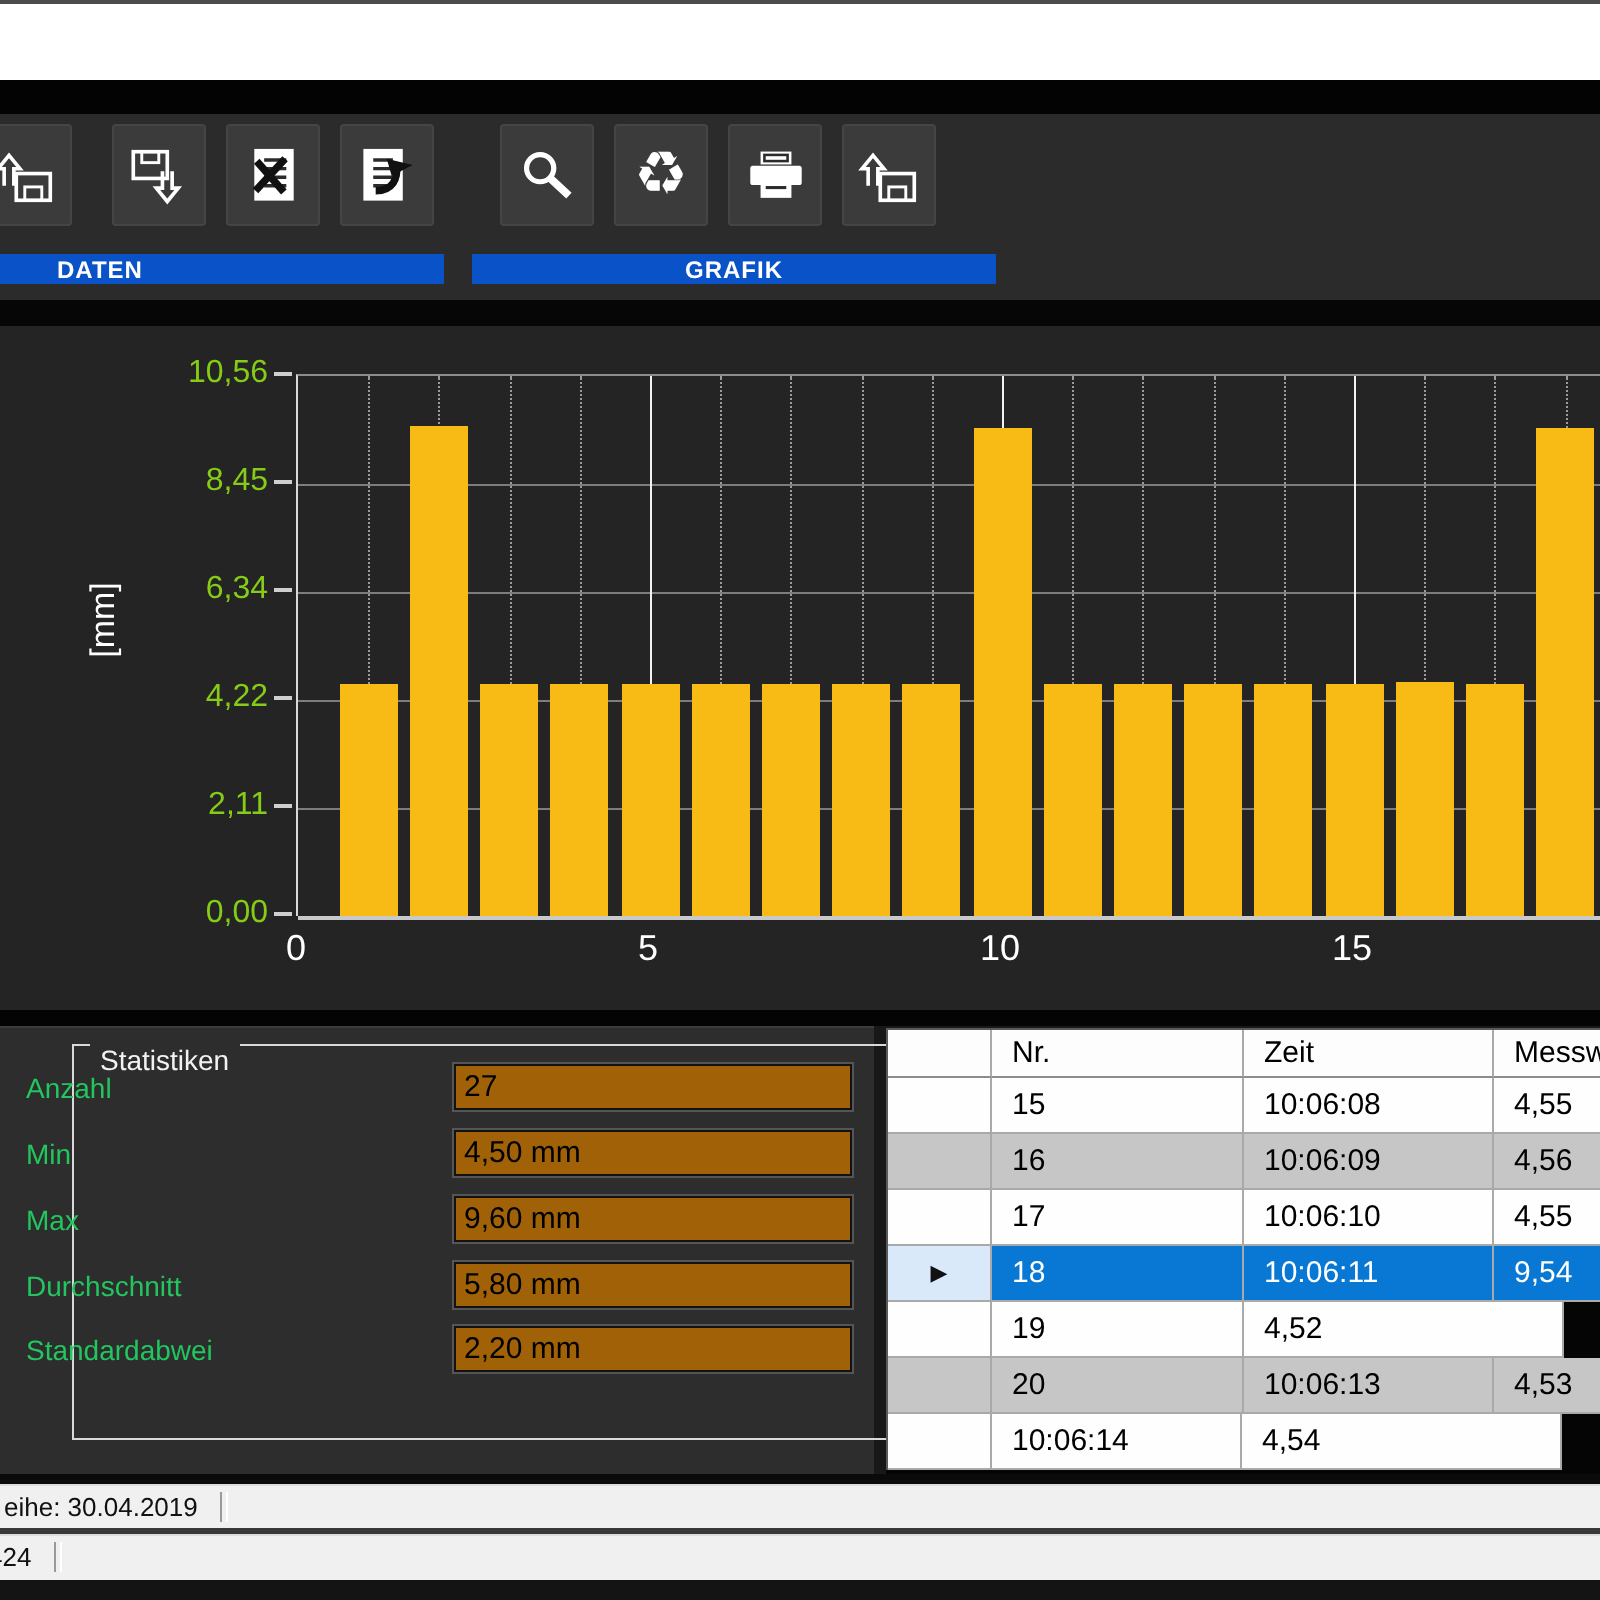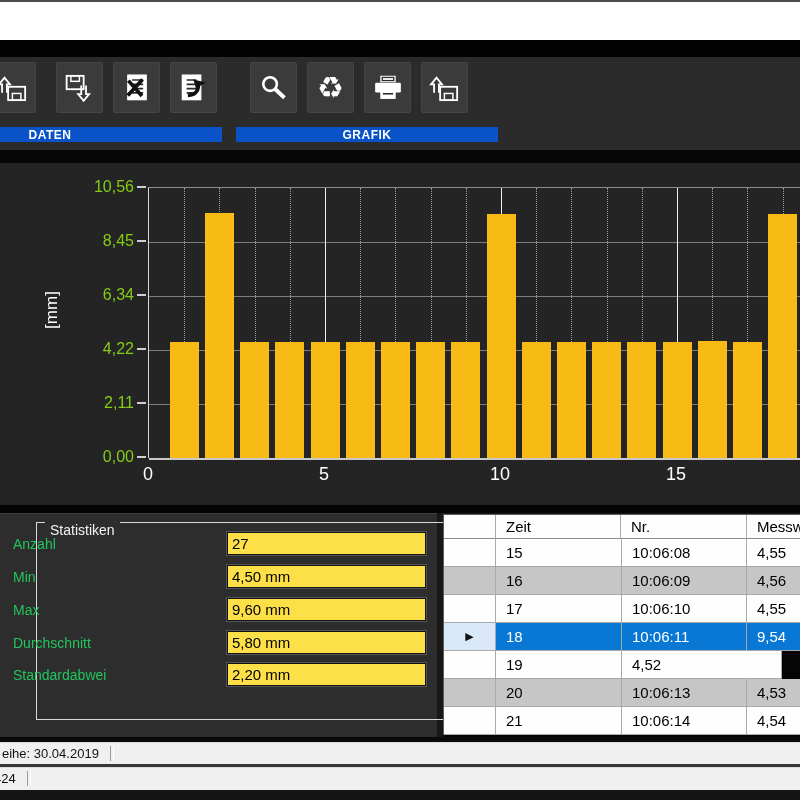--- a/index.html
+++ b/index.html
@@ -49,21 +49,21 @@
   
   .stats-panel{left:0;top:513px;width:437px;height:224px;background:#2d2d2d;
     border-top:1px solid #3c3c3c;box-sizing:border-box;}
   .groupbox{position:absolute;left:4px;top:8px;width:425px;height:198px;
     border:1px solid #d9d9d9;box-sizing:border-box;margin-left:32px;}
   .groupbox-title{position:absolute;left:8px;top:-1px;background:#2d2d2d;
     padding:0 5px;color:#f2f2f2;font-size:14px;line-height:16px;}
   .stat-label{position:absolute;left:13px;color:#22c55e;font-size:14px;height:22px;
     line-height:22px;}
   .stat-input{position:absolute;left:227px;width:189px;height:21px;
-    background:#fde047;color:#000;border:1px solid #121212;outline:1px solid #555;
+    background:#a16207;color:#000;border:1px solid #121212;outline:1px solid #555;
     font-family:"Liberation Sans",sans-serif;font-size:15px;padding:0 4px;}
 
   
   .table-wrap{left:443px;top:514px;width:357px;height:223px;overflow:hidden;
     background:#050505;}
   .grid{position:absolute;left:0;top:0;width:470px;border-top:1px solid #5a5a5a;
     border-left:1px solid #5a5a5a;}
   .grid-row{display:flex;}
   .cell{box-sizing:border-box;border-right:1px solid #a9a9a9;
     border-bottom:1px solid #a9a9a9;font-size:15px;color:#000;
@@ -265,22 +265,22 @@
         <input class="stat-input" readonly="" value="5,80 mm" style="top: 117px;">
         <div class="stat-label" style="top: 150px;">Standardabwei</div>
         <input class="stat-input" readonly="" value="2,20 mm" style="top: 149px;">
       </div>
   </div>
 
   <div class="abs table-wrap">
     <div class="grid" id="grid">
         <div class="grid-row hdr">
           <div class="cell c-sel"></div>
+          <div class="cell c-nr">Nr.</div>
           <div class="cell c-zeit">Zeit</div>
-          <div class="cell c-nr">Nr.</div>
           <div class="cell c-mess">Messwert</div>
         </div>
         <div class="grid-row data-row row-white">
           <div class="cell c-sel"></div>
           <div class="cell c-nr">15</div>
           <div class="cell c-zeit">10:06:08</div>
           <div class="cell c-mess">4,55</div>
         </div>
         <div class="grid-row data-row row-gray">
           <div class="cell c-sel"></div>
@@ -308,21 +308,20 @@
           <div class="cell c-mess">4,52</div>
         </div>
         <div class="grid-row data-row row-gray">
           <div class="cell c-sel"></div>
           <div class="cell c-nr">20</div>
           <div class="cell c-zeit">10:06:13</div>
           <div class="cell c-mess">4,53</div>
         </div>
         <div class="grid-row data-row row-white">
           <div class="cell c-sel"></div>
-          <div class="cell c-nr">21</div>
           <div class="cell c-zeit">10:06:14</div>
           <div class="cell c-mess">4,54</div>
         </div>
       </div>
   </div>
 
   <div class="abs sep3"></div>
 
   <div class="abs statusbar sb1">
     <div class="sb-text" style="left:2px;">eihe: 30.04.2019</div>

